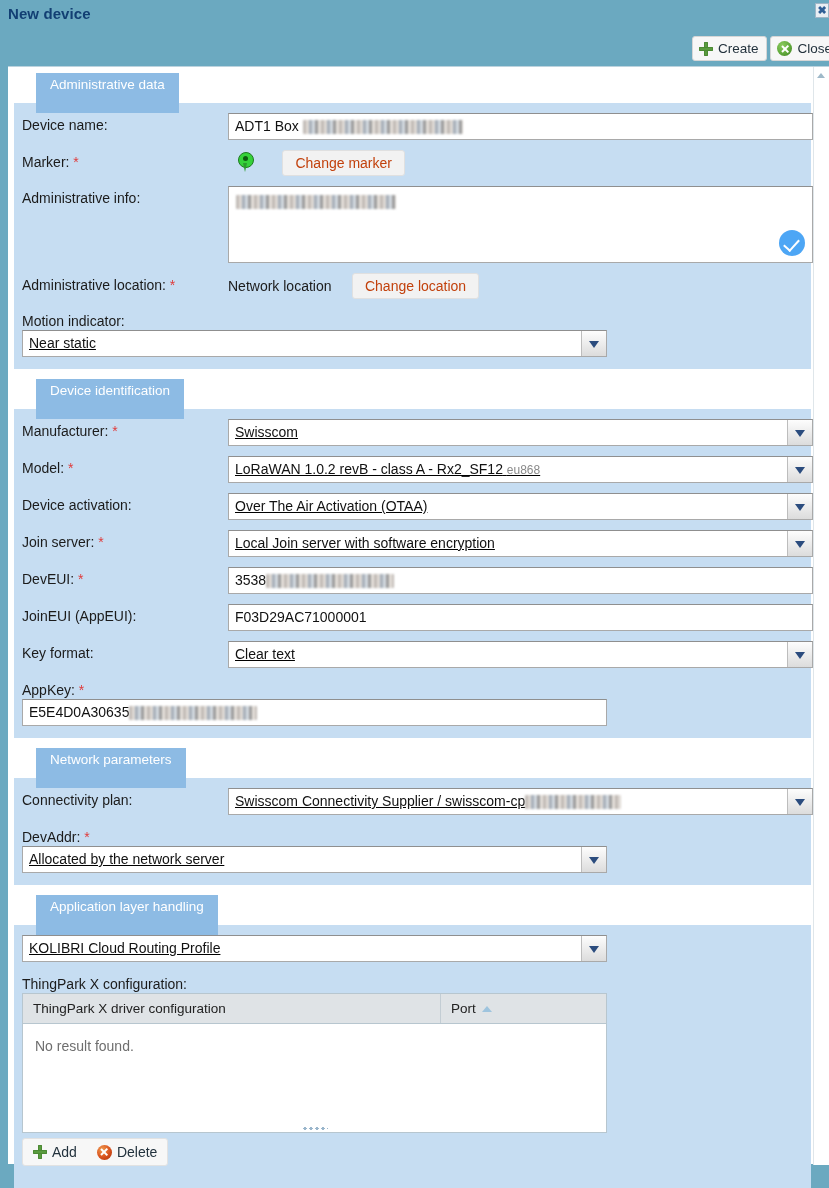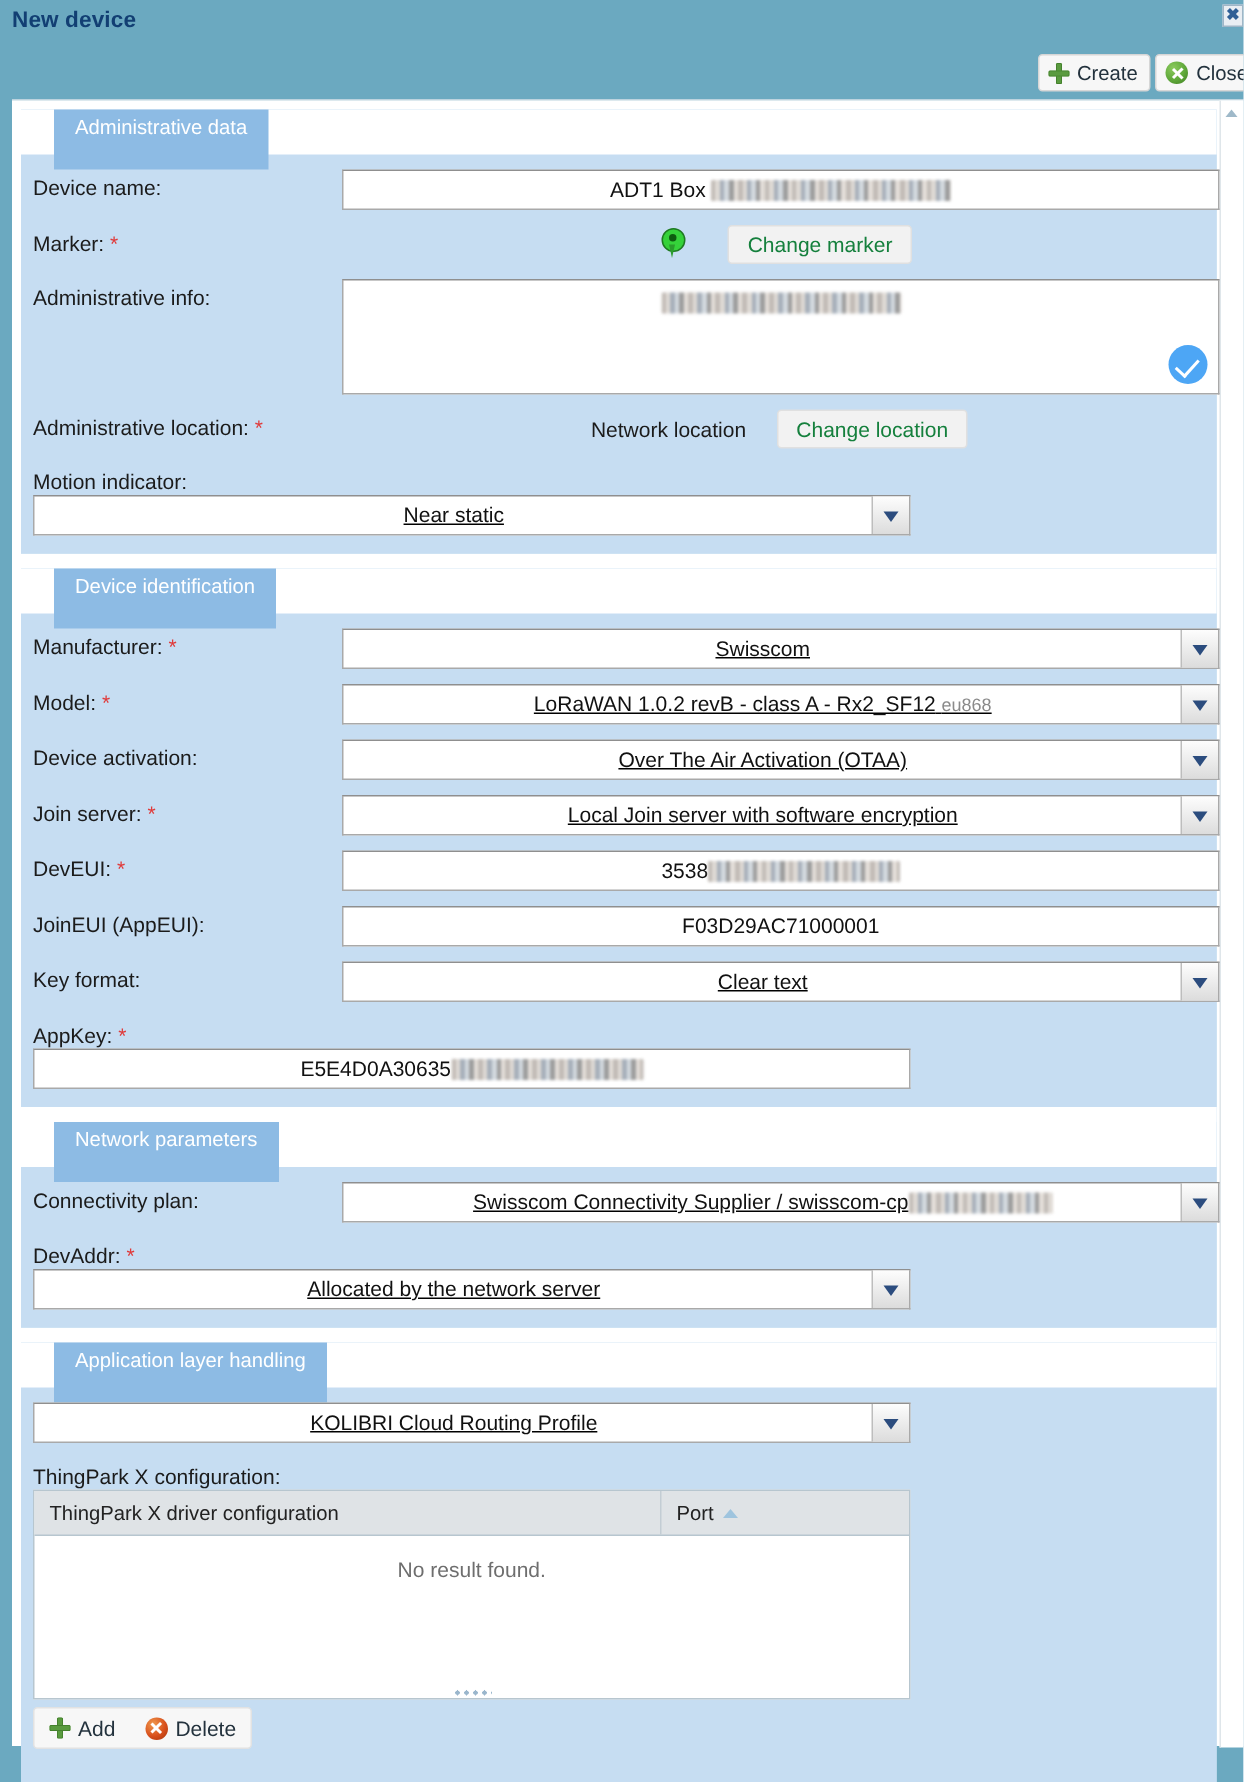--- a/index.html
+++ b/index.html
@@ -140,21 +140,21 @@
     min-height: 26px;
   }
   .row:last-child { margin-bottom: 0; flex-direction: column; }
   .lbl {
     width: 206px; flex: none;
     font-size: 14px; color: #1b1b1b;
     padding-top: 4px;
     line-height: 17px;
   }
   .req { color: #e03a3a; font-size: 14px; }
-  .ctl { flex: 1; position: relative; text-align: center; }
+  .ctl { flex: 1; position: relative; }
 
   .input {
     width: 585px; height: 27px;
     background: #ffffff;
     border: 1px solid #a9a9a9;
     border-top-color: #8f8f8f;
     font-size: 14px; color: #111;
     padding: 0 6px;
     line-height: 25px;
     display: block;
@@ -224,21 +224,21 @@
     transform: rotate(42deg);
   }
 
   
   .sbtn {
     display: inline-flex; align-items: center; justify-content: center;
     height: 26px; padding: 0 12px;
     background: #f2f2f2;
     border: 1px solid #e0e0e0;
     border-radius: 3px;
-    font-size: 14px; color: #15803d;
+    font-size: 14px; color: #c2410c;
     cursor: pointer;
   }
   .plain-val {
     display: inline-block;
     font-size: 14px; color: #1b1b1b;
     padding-top: 5px;
     margin-right: 16px;
     vertical-align: top;
   }
 

